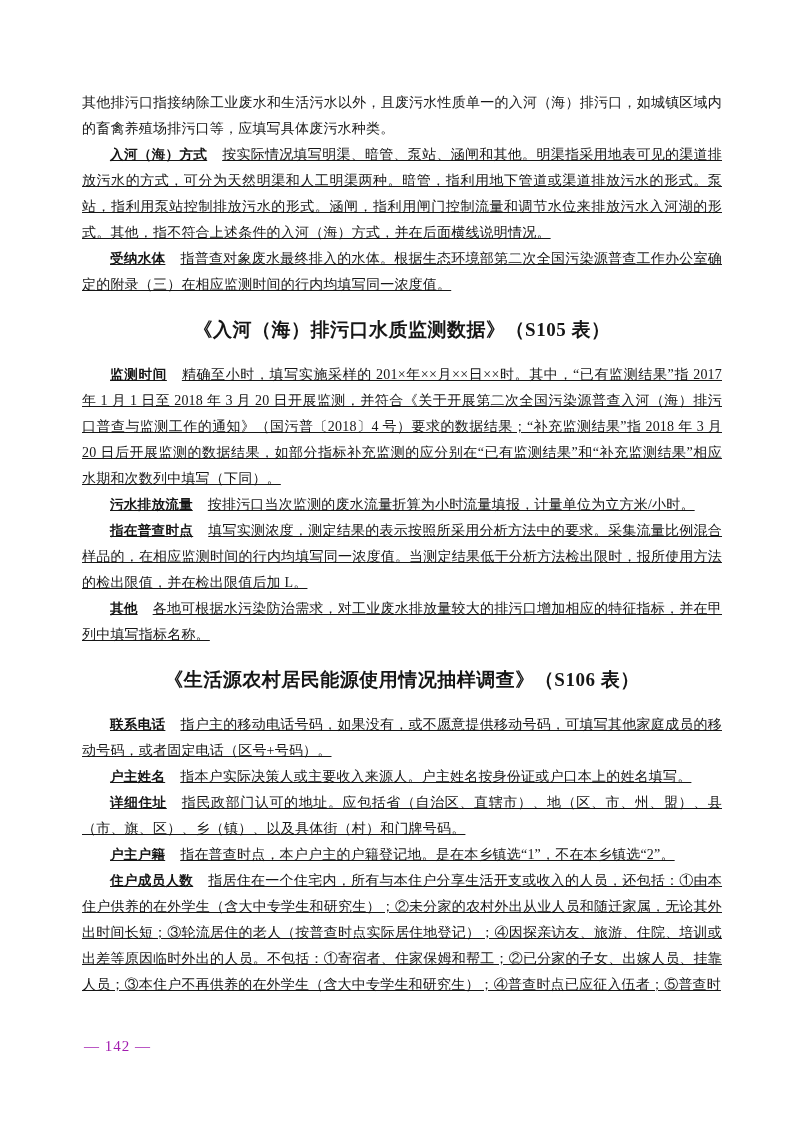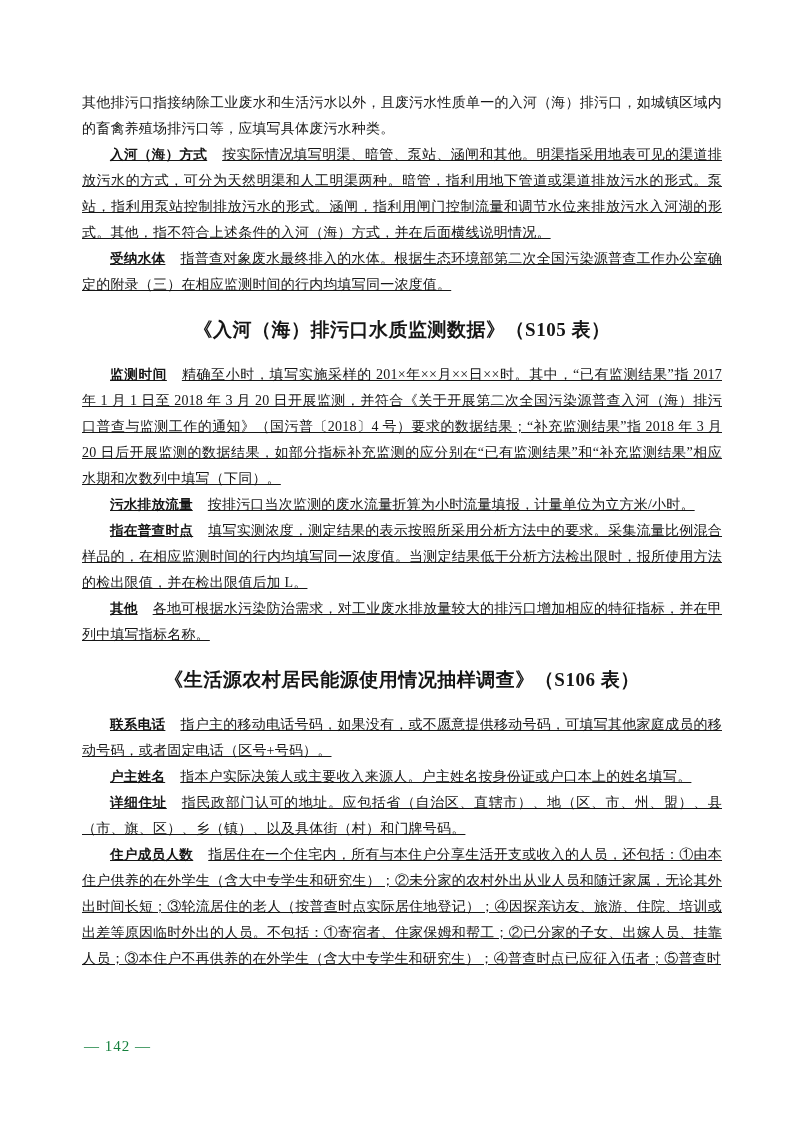--- a/index.html
+++ b/index.html
@@ -49,21 +49,21 @@
     line-height: 30px;
     letter-spacing: 0.5px;
     font-family: "Liberation Serif", "DejaVu Serif", serif;
   }
   .footer {
     position: absolute;
     left: 84px;
     top: 1038px;
     font-size: 15px;
     letter-spacing: 1px;
-    color: #15803d;
+    color: #a21caf;
   }
 </style>
 </head>
 <body>
 
 <div class="page">
   <div class="content">
 
     <p class="para"><span>其他排污口指接纳除工业废水和生活污水以外，且废污水性质单一的入河（海）排污口，如城镇区域内的畜禽养殖场排污口等，应填写具体废污水种类。</span></p>
 
@@ -82,20 +82,21 @@
     <p class="para indent"><span class="term">其他</span><span>各地可根据水污染防治需求，对工业废水排放量较大的排污口增加相应的特征指标，并在甲列中填写指标名称。</span></p>
 
     <h2 class="section-heading">《生活源农村居民能源使用情况抽样调查》（S106 表）</h2>
 
     <p class="para indent"><span class="term">联系电话</span><span>指户主的移动电话号码，如果没有，或不愿意提供移动号码，可填写其他家庭成员的移动号码，或者固定电话（区号+号码）。</span></p>
 
     <p class="para indent"><span class="term">户主姓名</span><span>指本户实际决策人或主要收入来源人。户主姓名按身份证或户口本上的姓名填写。</span></p>
 
     <p class="para indent"><span class="term">详细住址</span><span>指民政部门认可的地址。应包括省（自治区、直辖市）、地（区、市、州、盟）、县（市、旗、区）、乡（镇）、以及具体街（村）和门牌号码。</span></p>
 
+    <p class="para indent"><span class="term">户主户籍</span><span>指在普查时点，本户户主的户籍登记地。是在本乡镇选“1”，不在本乡镇选“2”。</span></p>
 
     <p class="para indent"><span class="term">住户成员人数</span><span>指居住在一个住宅内，所有与本住户分享生活开支或收入的人员，还包括：①由本住户供养的在外学生（含大中专学生和研究生）；②未分家的农村外出从业人员和随迁家属，无论其外出时间长短；③轮流居住的老人（按普查时点实际居住地登记）；④因探亲访友、旅游、住院、培训或出差等原因临时外出的人员。不包括：①寄宿者、住家保姆和帮工；②已分家的子女、出嫁人员、挂靠人员；③本住户不再供养的在外学生（含大中专学生和研究生）；④普查时点已应征入伍者；⑤普查时</span></p>
 
   </div>
 
   <div class="footer">
     <span>—  142  —</span>
   </div>
 </div>
 

